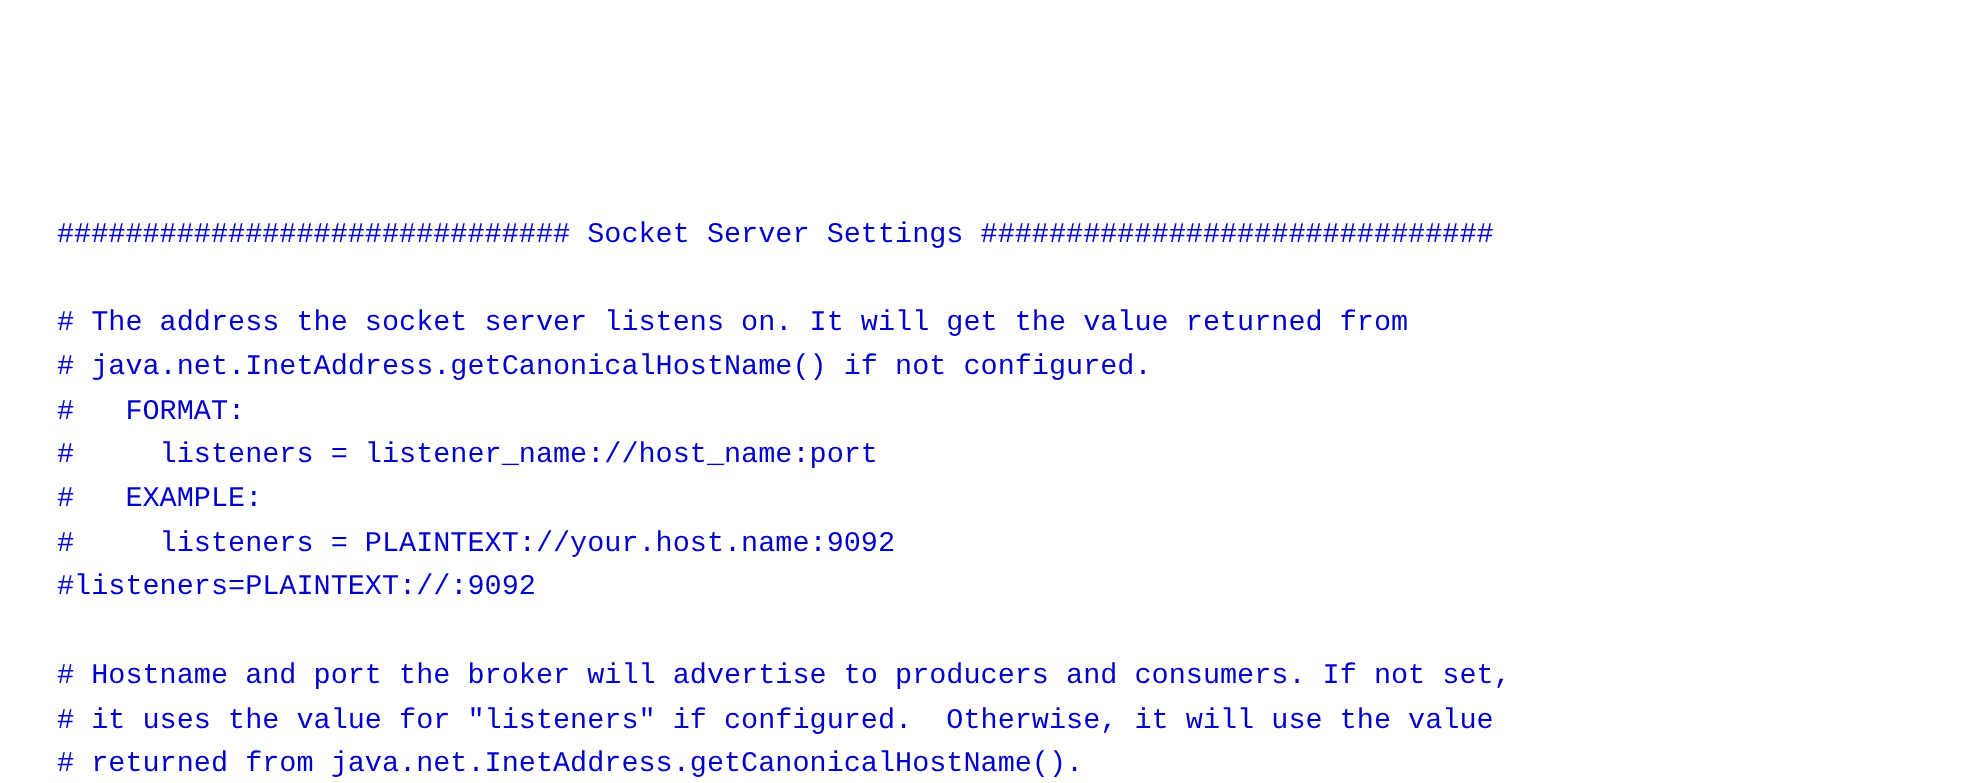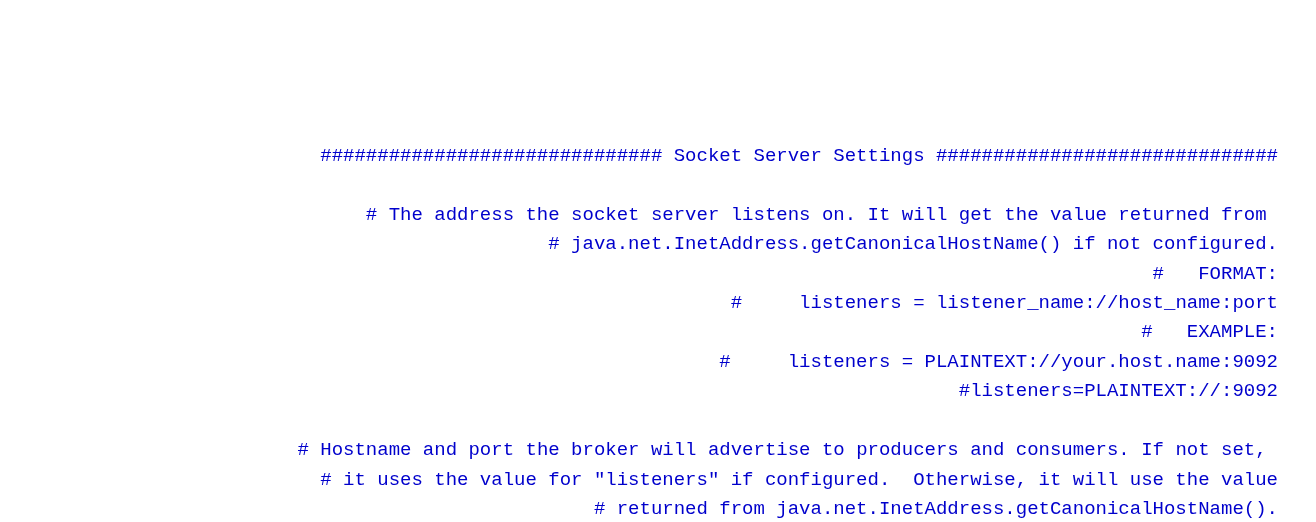--- a/index.html
+++ b/index.html
@@ -8,21 +8,20 @@
       background: #ffffff;
       font-family: "Consolas", "Courier New", monospace;
       font-size: 19px;
       line-height: 1.55;
       color: #0000cc;
       white-space: pre;
       font-weight: 500;
     }
     .line {
       display: block;
-      text-align: right;
     }
   </style>
 </head>
 <body>
 
 
 
 <span class="line">############################## Socket Server Settings ##############################</span><span class="line">&nbsp;</span><span class="line"># The address the socket server listens on. It will get the value returned from </span><span class="line"># java.net.InetAddress.getCanonicalHostName() if not configured.</span><span class="line">#   FORMAT:</span><span class="line">#     listeners = listener_name://host_name:port</span><span class="line">#   EXAMPLE:</span><span class="line">#     listeners = PLAINTEXT://your.host.name:9092</span><span class="line">#listeners=PLAINTEXT://:9092</span><span class="line">&nbsp;</span><span class="line"># Hostname and port the broker will advertise to producers and consumers. If not set, </span><span class="line"># it uses the value for "listeners" if configured.  Otherwise, it will use the value</span><span class="line"># returned from java.net.InetAddress.getCanonicalHostName().</span>
 
 

